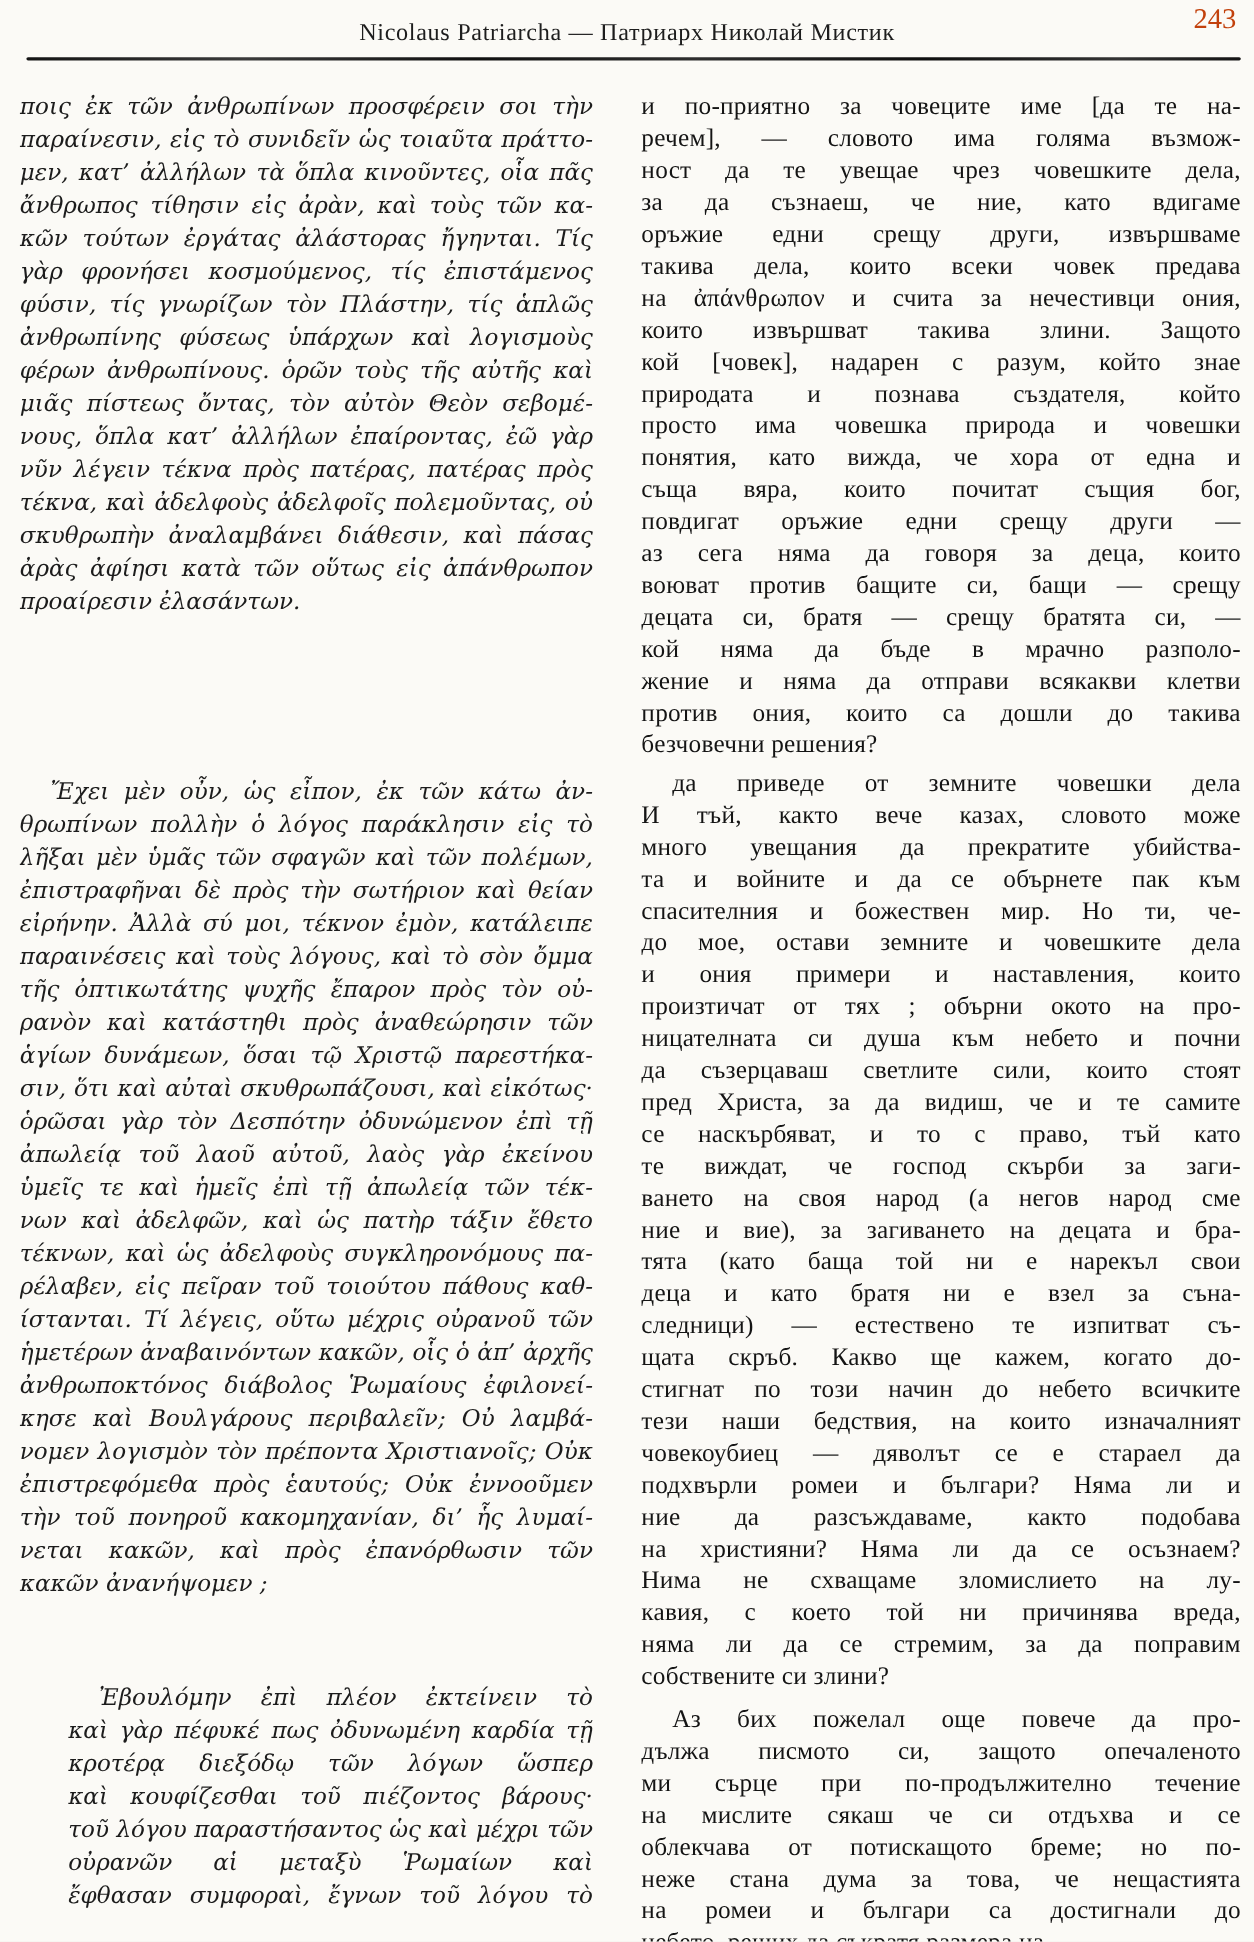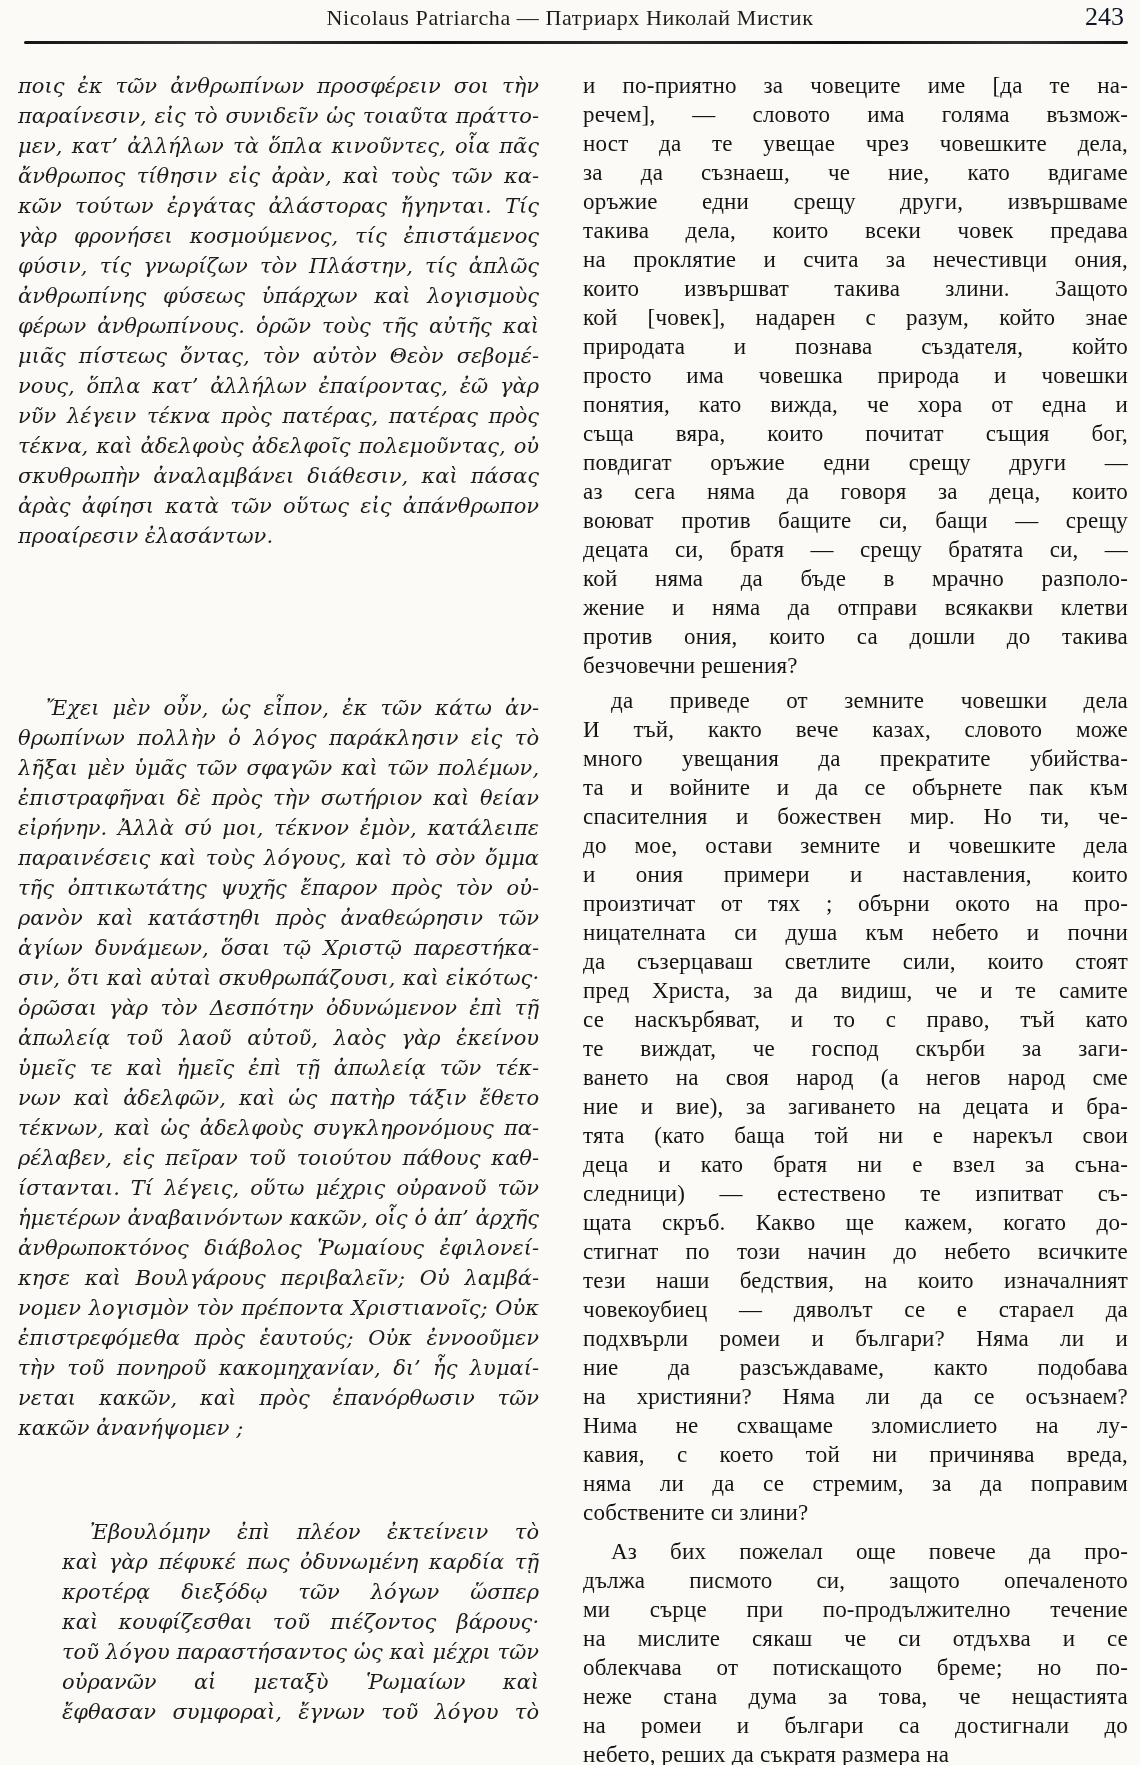--- a/index.html
+++ b/index.html
@@ -2,27 +2,27 @@
 <html><head>
 <meta charset="utf-8">
 <style>
   html,body{margin:0;padding:0;}
   body{background:#e9e7e2;}
   .page{
     width:1140px;height:1765px;background:#fbfaf6;color:#191919;
     position:relative;box-sizing:border-box;overflow:hidden;
     font-family:"Liberation Serif",serif;
   }
-  .header{position:relative;height:30px;padding-top:5px;}
+  .header{position:relative;height:30px;padding-top:16px;}
   .header-title{
     text-align:center;font-size:22px;letter-spacing:0.6px;color:#1d1d1d;
     font-family:"Liberation Serif",serif;
   }
   .page-number{
-    position:absolute;right:16px;top:2px;font-size:26px;color:#0f172a;
+    position:absolute;right:16px;top:2px;font-size:26px;color:#c2410c;
     font-family:"Liberation Serif",serif;
   }
   .rule{
     margin:6px 12px 0 24px;height:3px;border-radius:2px;
     background:linear-gradient(90deg,#141414 0%,#3a3a3a 18%,#101010 37%,#2e2e2e 55%,#0f0f0f 74%,#333 90%,#141414 100%);
   }
   .columns{
     display:flex;gap:44px;box-sizing:border-box;
     padding:27px 12px 0 18px;
   }
@@ -116,21 +116,21 @@
         </div>
       </div>
     <div class="col col-right">
         <div class="para">
           <div class="tline">и по-приятно за човеците име [да те на-</div>
           <div class="tline">речем], — словото има голяма възмож-</div>
           <div class="tline">ност да те увещае чрез човешките дела,</div>
           <div class="tline">за да съзнаеш, че ние, като вдигаме</div>
           <div class="tline">оръжие едни срещу други, извършваме</div>
           <div class="tline">такива дела, които всеки човек предава</div>
-          <div class="tline">на проклятие и счита за нечестивци ония,</div>
+          <div class="tline">на ἀπάνθρωπον и счита за нечестивци ония,</div>
           <div class="tline">които извършват такива злини. Защото</div>
           <div class="tline">кой [човек], надарен с разум, който знае</div>
           <div class="tline">природата и познава създателя, който</div>
           <div class="tline">просто има човешка природа и човешки</div>
           <div class="tline">понятия, като вижда, че хора от една и</div>
           <div class="tline">съща вяра, които почитат същия бог,</div>
           <div class="tline">повдигат оръжие едни срещу други —</div>
           <div class="tline">аз сега няма да говоря за деца, които</div>
           <div class="tline">воюват против бащите си, бащи — срещу</div>
           <div class="tline">децата си, братя — срещу братята си, —</div>

